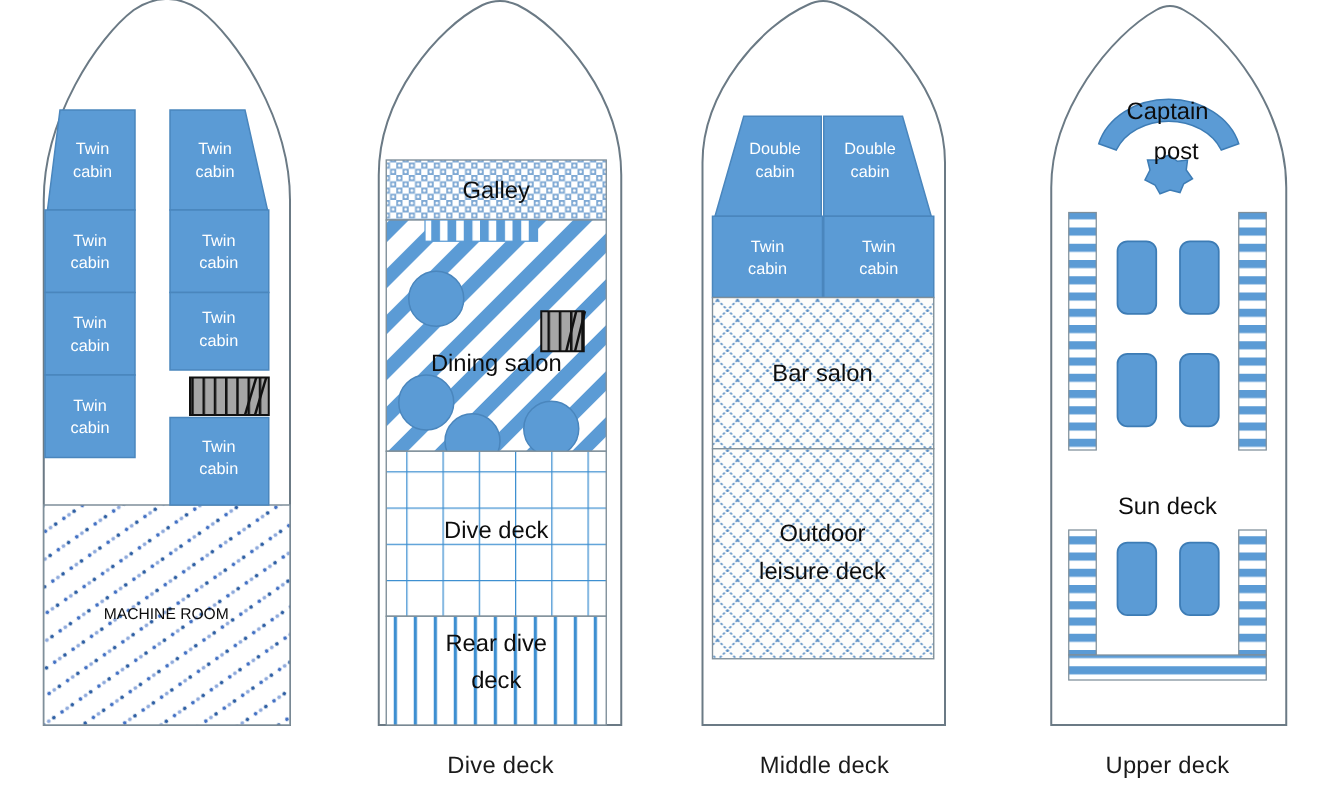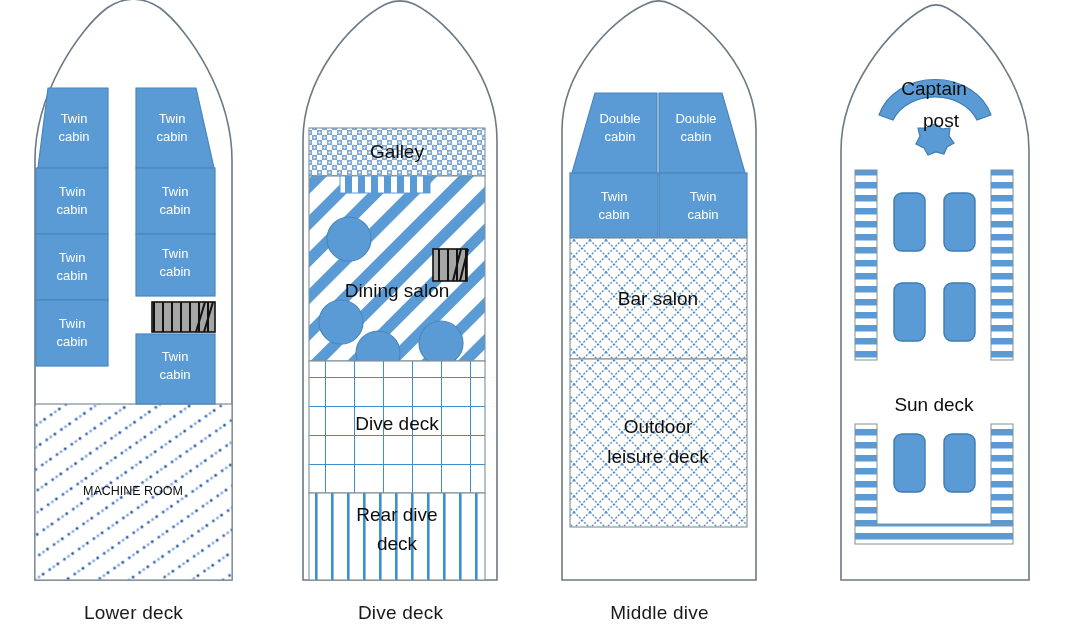--- a/index.html
+++ b/index.html
@@ -133,21 +133,20 @@
       <rect class="cabin-rect" x="136" y="334" width="79" height="70"></rect>
       <text class="room-label cabin-text" x="175" y="358">Twin</text>
       <text class="room-label cabin-text" x="175" y="376">cabin</text>
 
       <g>
         <rect x="152" y="302" width="63" height="30" fill="url(#pat-stair-l)" stroke="#111111" stroke-width="1.6"></rect>
         <line x1="196" y1="332" x2="205" y2="302" stroke="#111111" stroke-width="2"></line>
         <line x1="204" y1="332" x2="213" y2="302" stroke="#111111" stroke-width="2"></line>
       </g>
     </svg>
-    <div class="deck-caption">Lower deck</div>
   </div>
 
   <div class="deck-panel" style="left:267px;text-decoration:underline;">
     <svg class="deck-svg" width="267" height="600" viewBox="0 0 267 600">
       <defs>
         <pattern id="pat-checker" width="10" height="10" patternUnits="userSpaceOnUse">
           <rect width="10" height="10" fill="#ffffff"></rect>
           <rect x="0" y="0" width="5" height="5" fill="#7fa9d4"></rect>
           <rect x="5" y="5" width="5" height="5" fill="#7fa9d4"></rect>
           <circle cx="2.5" cy="2.5" r="1.1" fill="#ffffff"></circle>
@@ -240,21 +239,21 @@
       <text class="room-label cabin-text" x="177" y="198">Twin</text>
       <text class="room-label cabin-text" x="177" y="216">cabin</text>
 
       <rect x="44" y="238" width="177" height="121" fill="url(#pat-diamond)" stroke="#7f8f9a" stroke-width="1.1"></rect>
       <text class="room-label area-text" x="132" y="300">Bar salon</text>
 
       <rect x="44" y="359" width="177" height="168" fill="url(#pat-diamond)" stroke="#7f8f9a" stroke-width="1.1"></rect>
       <text class="room-label area-text" x="132" y="428">Outdoor</text>
       <text class="room-label area-text" x="132" y="458">leisure deck</text>
     </svg>
-    <div class="deck-caption">Middle dive</div>
+    <div class="deck-caption">Middle deck</div>
   </div>
 
   <div class="deck-panel" style="left:801px; width:266px;">
     <svg class="deck-svg" width="266" height="600" viewBox="0 0 266 600">
       <defs>
         <pattern id="pat-rail-v" width="10" height="13" patternUnits="userSpaceOnUse">
           <rect width="10" height="13" fill="#ffffff"></rect>
           <rect x="0" y="0" width="10" height="6.5" fill="#5b9bd5"></rect>
         </pattern>
         <pattern id="pat-rail-h" width="10" height="13" patternUnits="userSpaceOnUse">
@@ -282,15 +281,16 @@
       <text class="room-label area-text" x="133" y="406">Sun deck</text>
 
       <rect x="54" y="424" width="22" height="100" fill="url(#pat-rail-v)" stroke="#7f8f9a" stroke-width="1"></rect>
       <rect x="190" y="424" width="22" height="100" fill="url(#pat-rail-v)" stroke="#7f8f9a" stroke-width="1"></rect>
 
       <rect class="lounger" x="93" y="434" width="31" height="58" rx="8"></rect>
       <rect class="lounger" x="143" y="434" width="31" height="58" rx="8"></rect>
 
       <rect x="54" y="524" width="158" height="20" fill="url(#pat-rail-h)" stroke="#7f8f9a" stroke-width="1"></rect>
     </svg>
+    <div class="deck-caption">Upper deck</div>
   </div>
 
 </div>
 
 </body></html>

